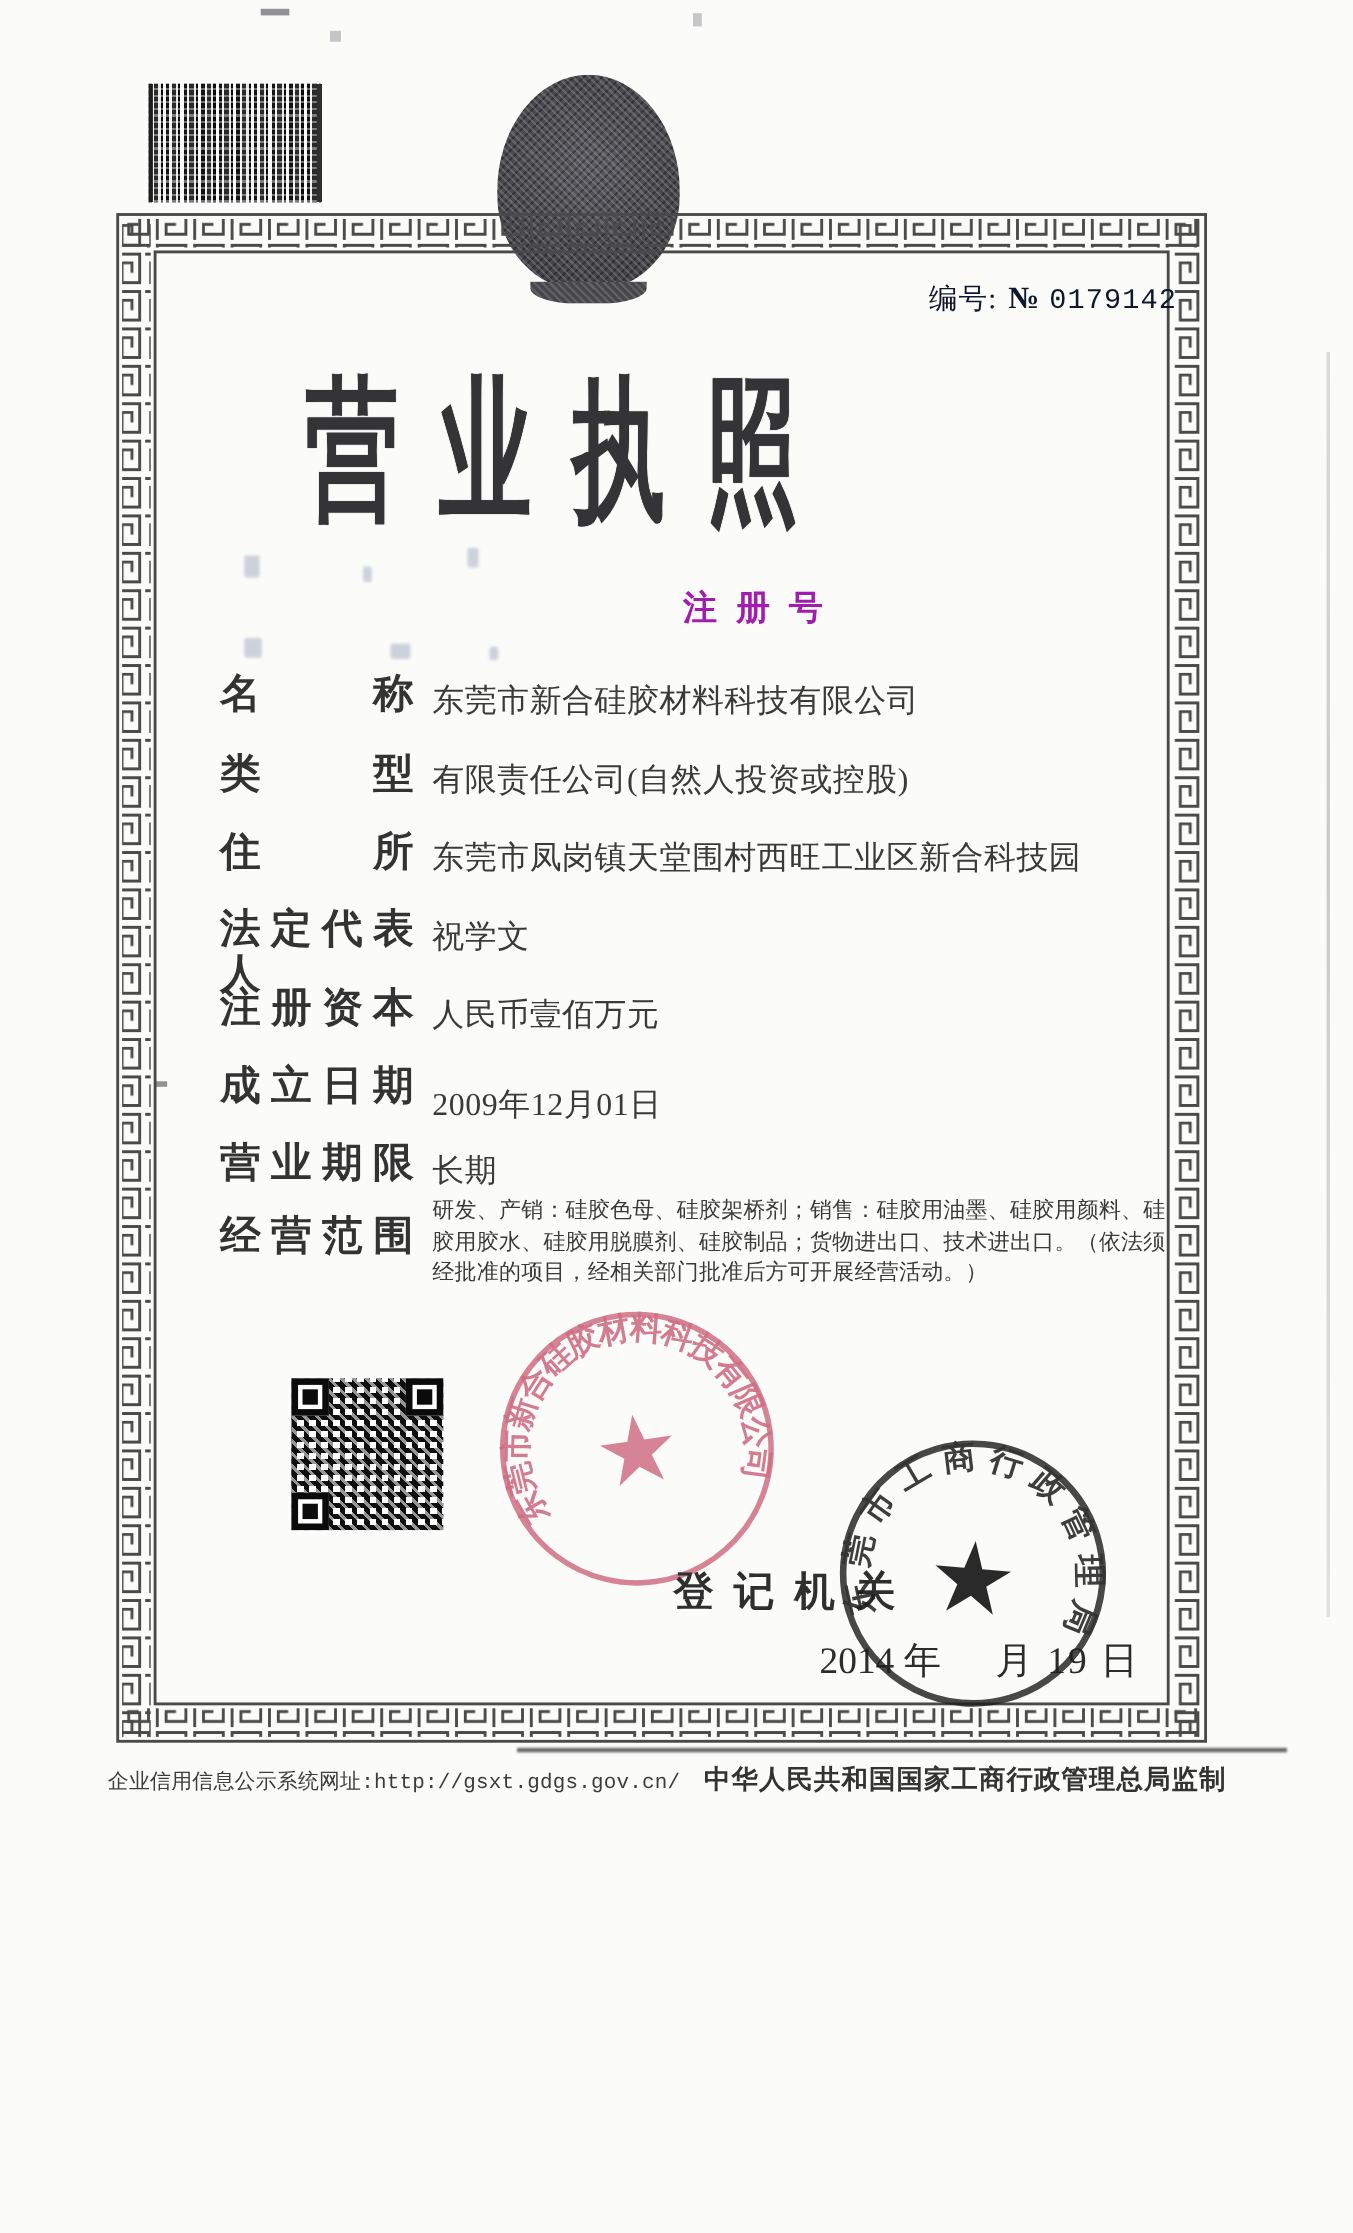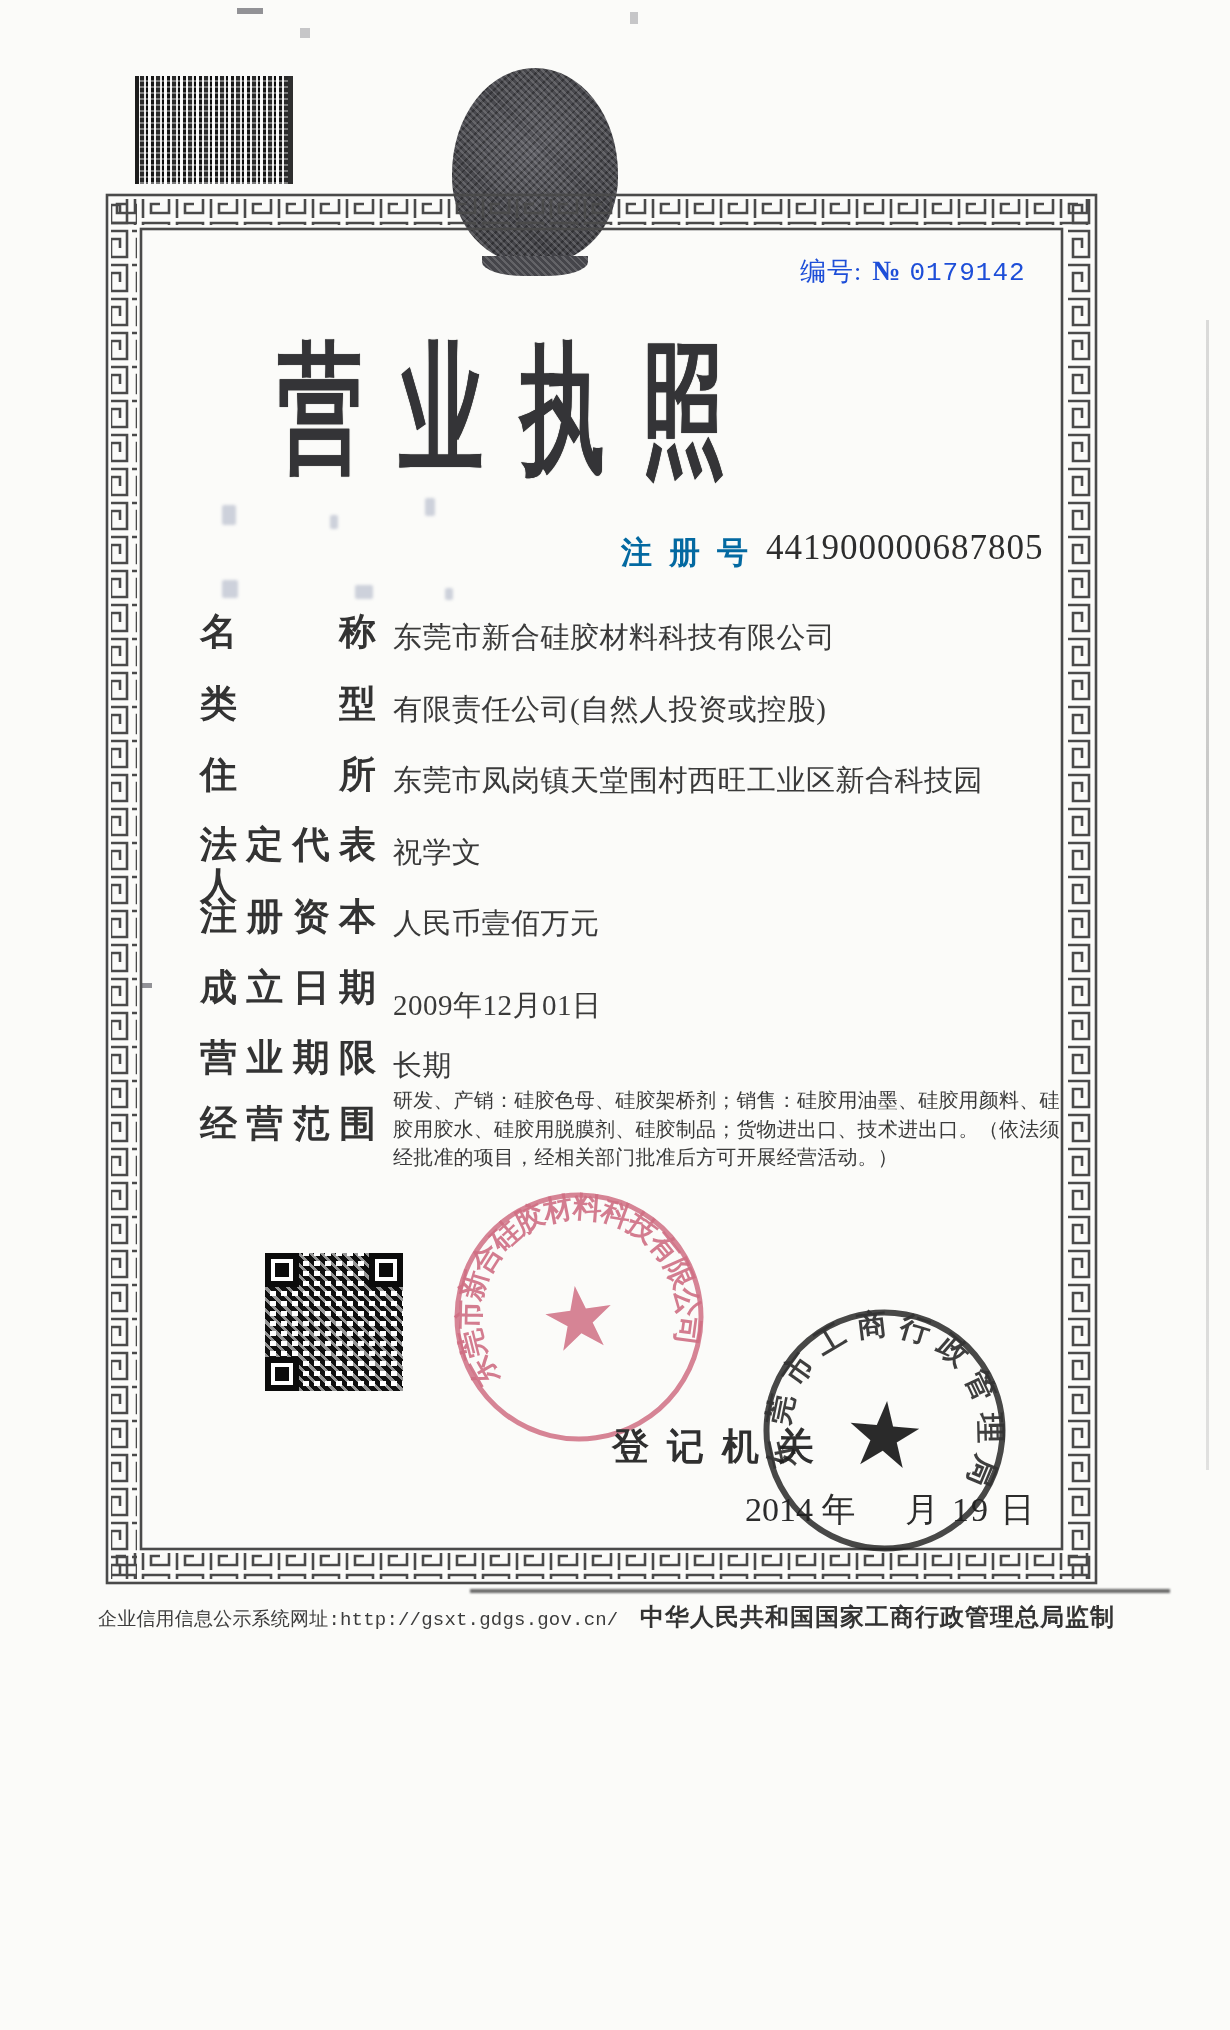--- a/index.html
+++ b/index.html
@@ -45,39 +45,39 @@
       repeating-linear-gradient(45deg, rgba(255,255,255,.16) 0 2px, transparent 2px 5px),
       #45454a;
     border-radius:0 0 40% 40%/0 0 70% 70%;
   }
 
   
   .frame{left:105px;top:193px;}
 
   
   .serial{
-    left:800px;top:254px;width:270px;text-align:left;
-    font-size:26px;letter-spacing:1px;color:#1d4ed8;white-space:nowrap;
+    left:800px;top:254px;width:270px;text-align:right;
+    font-size:26px;letter-spacing:1px;color:#0f172a;white-space:nowrap;
   }
   .serial .no-sym{font-weight:bold;font-size:28px;padding:0 8px 0 10px;}
   .serial .digits{font-family:"Liberation Mono","DejaVu Sans Mono",monospace;font-size:26px;}
 
   
   .big-title{
     left:278px;top:316px;
     font-size:140px;font-weight:900;letter-spacing:62px;white-space:nowrap;
     color:#38383a;
     transform:scaleX(.60);transform-origin:left top;
     text-shadow:0 0 1px #222;
     filter:contrast(1.05);
   }
 
   
   .regline{left:0;top:528px;width:100%;height:50px;}
-  .reg-label{position:absolute;left:621px;top:4px;font-size:31px;font-weight:700;letter-spacing:17px;color:#0369a1;}
+  .reg-label{position:absolute;left:621px;top:4px;font-size:31px;font-weight:700;letter-spacing:17px;color:#a21caf;}
   .reg-value{position:absolute;left:766px;top:0;font-size:35px;letter-spacing:1px;color:#2d2d2d;}
 
   
   .row{position:absolute;left:0;width:1230px;}
   .row-label{
     position:absolute;left:200px;width:176px;
     font-size:37px;font-weight:700;color:#333;
     text-align:justify;text-align-last:justify;text-justify:inter-character;
     line-height:1.1;
   }
@@ -160,21 +160,20 @@
 </svg>
 
 <div class="abs serial">
   <span>编号:</span><span class="no-sym">№</span><span class="digits">0179142</span>
 </div>
 
 <div class="abs big-title">营业执照</div>
 
 <div class="abs regline">
   <span class="reg-label">注册号</span>
-  <span class="reg-value">441900000687805</span>
 </div>
 
 <div class="row" style="top:612px;">
   <span class="row-label">名称</span>
   <span class="row-value" style="top:8px;">东莞市新合硅胶材料科技有限公司</span>
 </div>
 <div class="row" style="top:684px;">
   <span class="row-label">类型</span>
   <span class="row-value" style="top:8px;">有限责任公司(自然人投资或控股)</span>
 </div>

